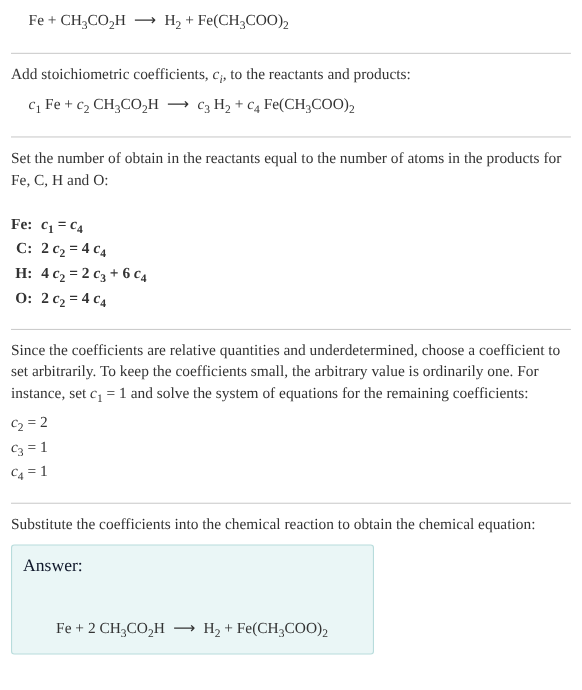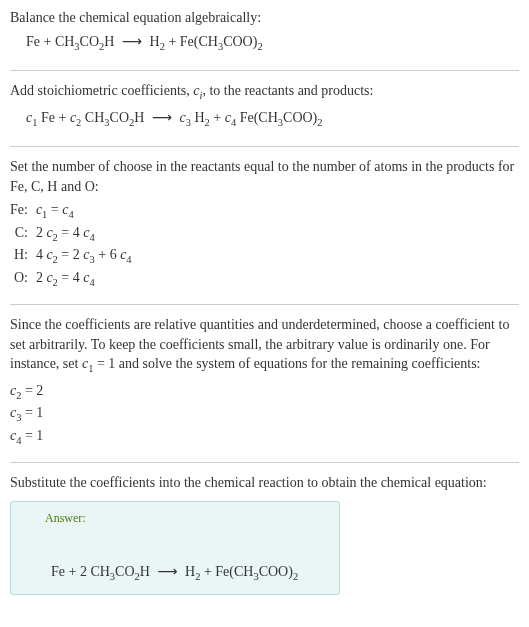--- a/index.html
+++ b/index.html
@@ -34,21 +34,22 @@
     sub {
       font-size: 0.75em;
       vertical-align: sub;
     }
     .arrow {
       display: inline-block;
       margin: 0 4px;
     }
     .atom-table {
       border-collapse: collapse;
-      margin-top: 4px;
+      margin-top: 20px;
+      font-weight: bold;
     }
     .atom-table td {
       padding: 0 6px 0 0;
       vertical-align: top;
       font-family: Georgia, serif;
     }
     .atom-table td.label {
       text-align: right;
       padding-right: 8px;
     }
@@ -62,59 +63,57 @@
     .answer-box {
       background: #eaf6f6;
       border: 1px solid #b8dcdc;
       border-radius: 3px;
       padding: 8px 10px 10px 10px;
       margin-top: 4px;
       display: inline-block;
       min-width: 330px;
     }
     .answer-label {
-      font-size: 12px;
-      color: #4d7c0f;
+      font-size: 16px;
+      color: #0f172a;
       margin-bottom: 4px;
-      margin-left: 24px;
     }
     .answer-eq {
       font-family: Georgia, serif;
       padding-left: 30px;
       margin-top: 35px;
     }
     .italic {
       font-style: italic;
     }
   </style>
 </head>
 <body>
 
 <div class="section">
-  <div class="intro">Balance the chemical equation algebraically:</div>
   <div class="eq">
     <span>Fe + CH</span><sub>3</sub><span>CO</span><sub>2</sub><span>H</span>
     <span class="arrow">⟶</span>
     <span>H</span><sub>2</sub><span> + Fe(CH</span><sub>3</sub><span>COO)</span><sub>2</sub>
   </div>
 </div>
 
 <div class="section">
   <div class="intro">
     <span>Add stoichiometric coefficients, </span><span class="italic">c</span><sub class="italic">i</sub><span>, to the reactants and products:</span>
   </div>
   <div class="eq">
     <span class="italic">c</span><sub>1</sub><span> Fe + </span><span class="italic">c</span><sub>2</sub><span> CH</span><sub>3</sub><span>CO</span><sub>2</sub><span>H</span>
     <span class="arrow">⟶</span>
     <span class="italic">c</span><sub>3</sub><span> H</span><sub>2</sub><span> + </span><span class="italic">c</span><sub>4</sub><span> Fe(CH</span><sub>3</sub><span>COO)</span><sub>2</sub>
   </div>
 </div>
 
 <div class="section">
-  <div class="intro">Set the number of choose in the reactants equal to the number of atoms in the products for Fe, C, H and O:</div>
+  <div class="intro">Set the number of obtain in the reactants equal to the number of atoms in the products for Fe, C, H and O:</div>
   <table class="atom-table">
     <tbody>
         <tr>
       <td class="label">Fe:</td>
       <td><span></span><span class="italic">c</span><sub>1</sub><span> = </span><span class="italic">c</span><sub>4</sub></td>
     </tr>
     <tr>
       <td class="label">C:</td>
       <td><span>2 </span><span class="italic">c</span><sub>2</sub><span> = 4 </span><span class="italic">c</span><sub>4</sub></td>
     </tr>

